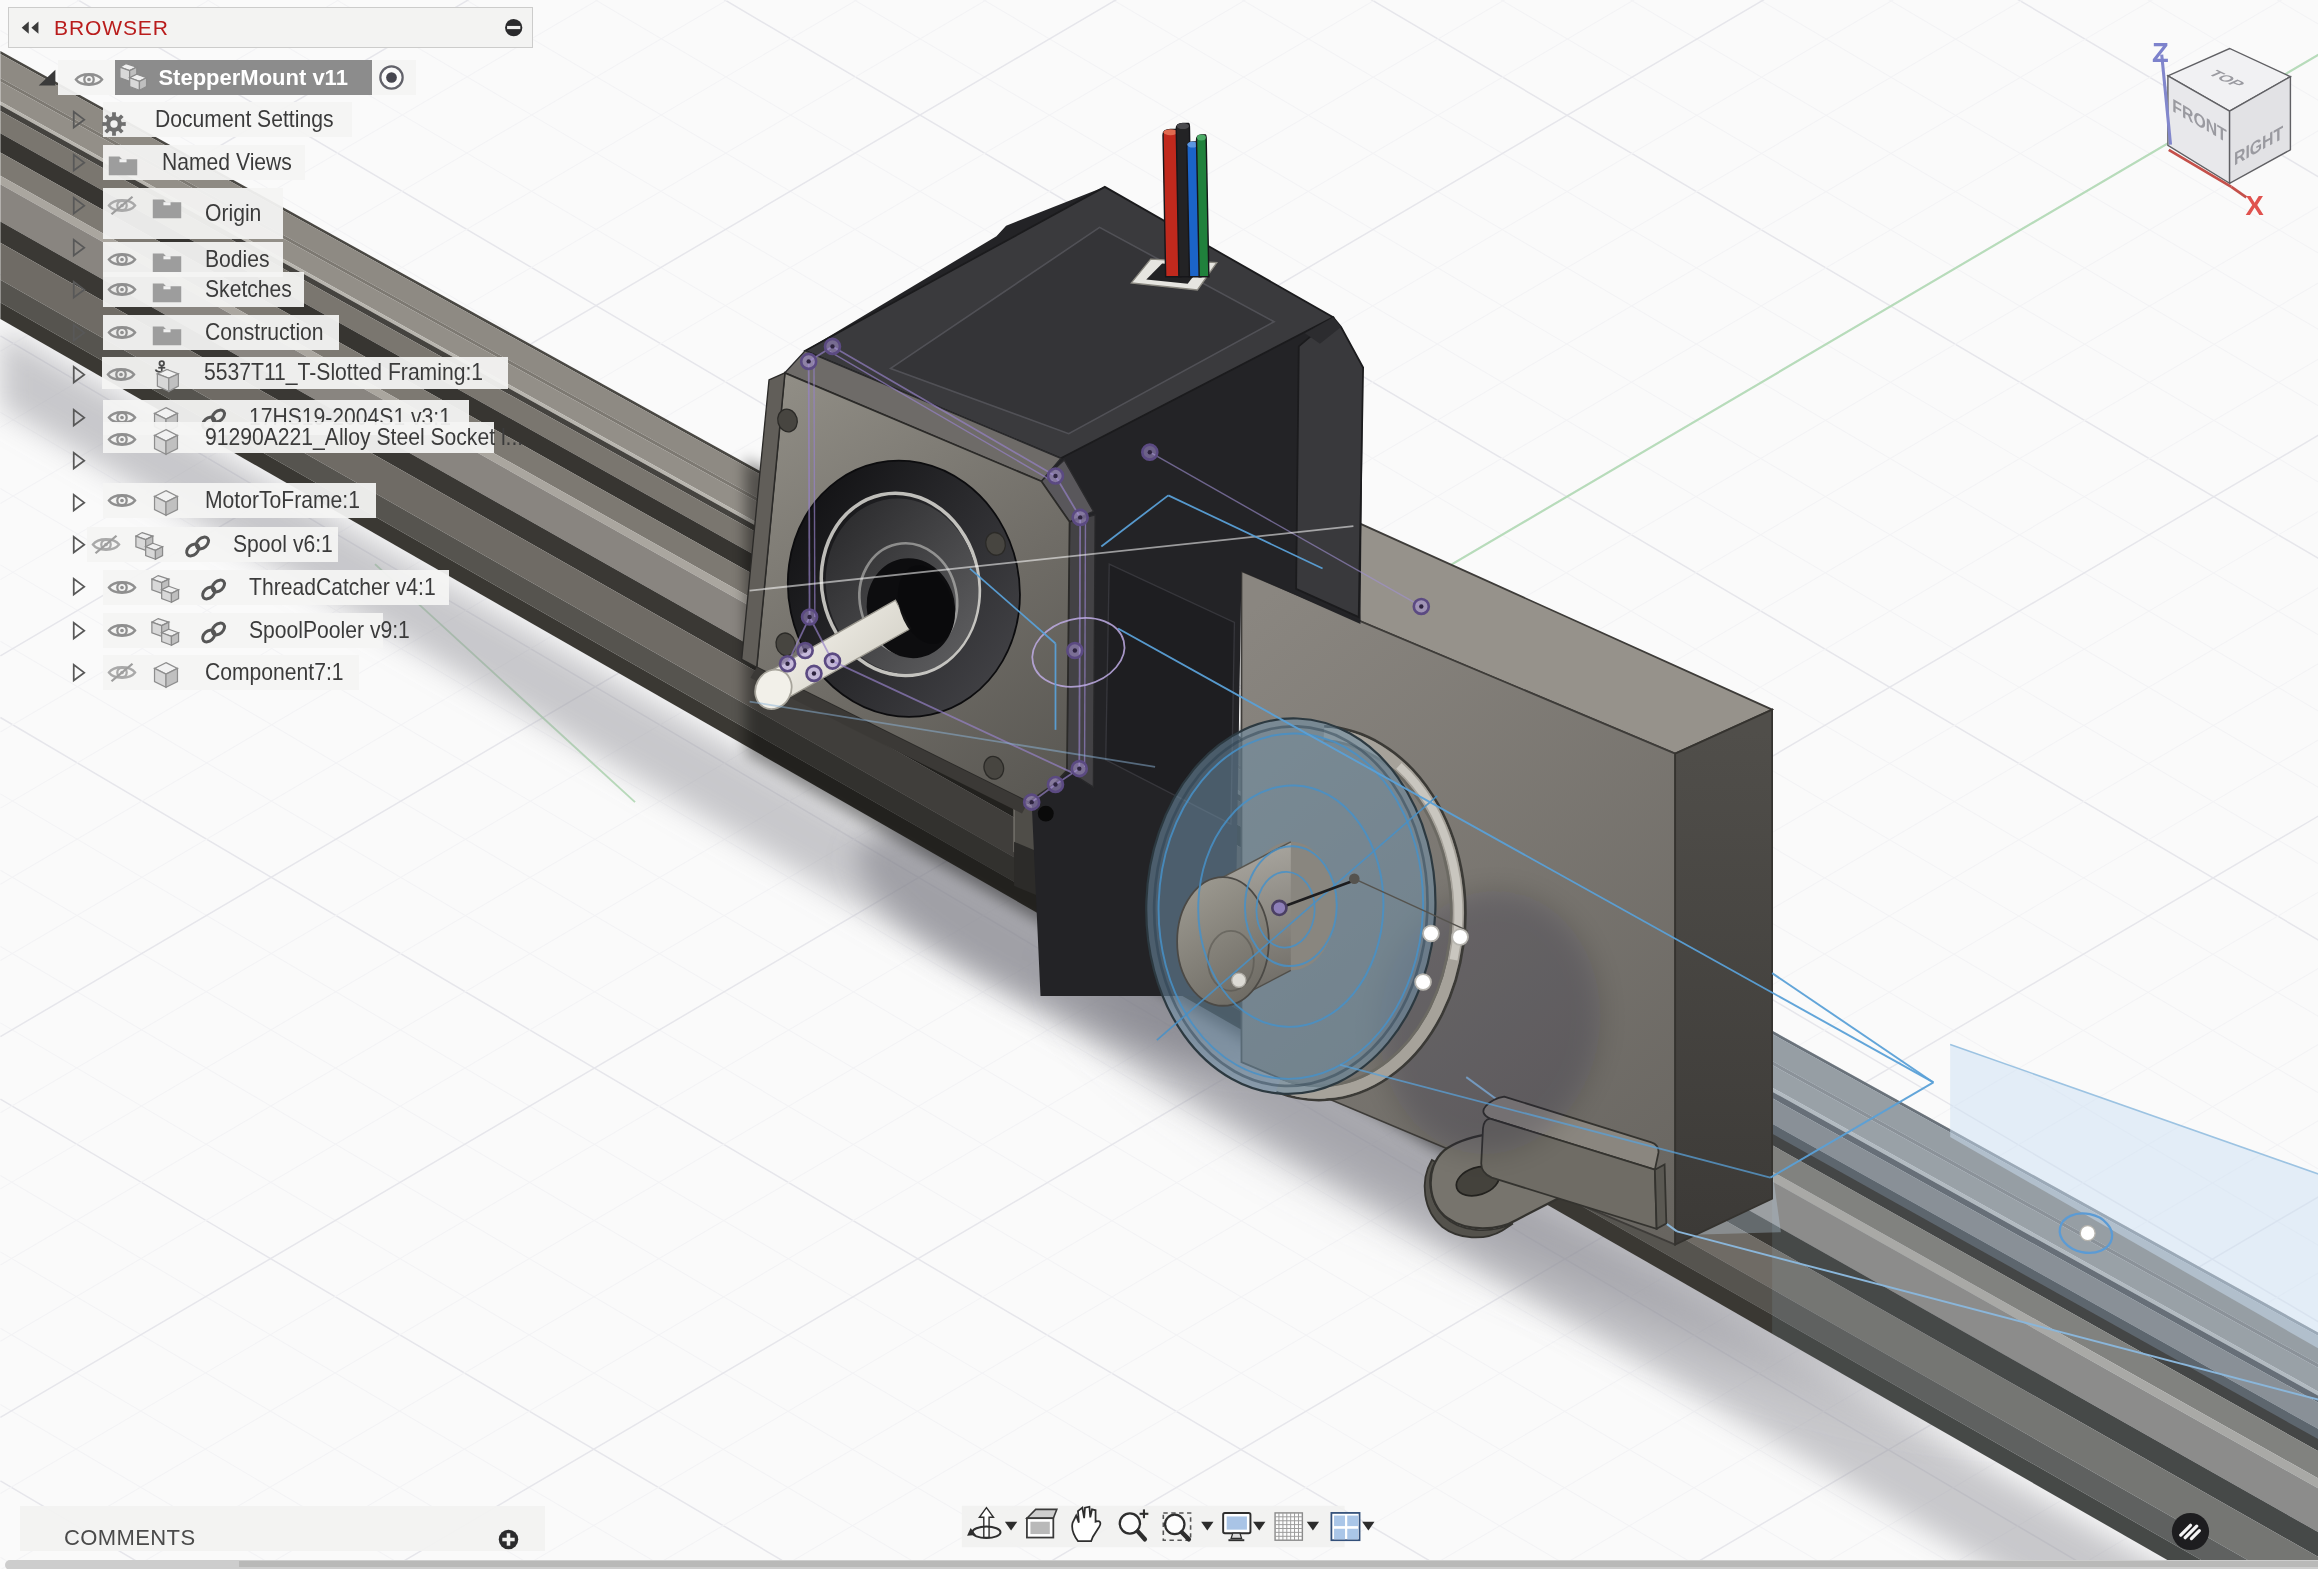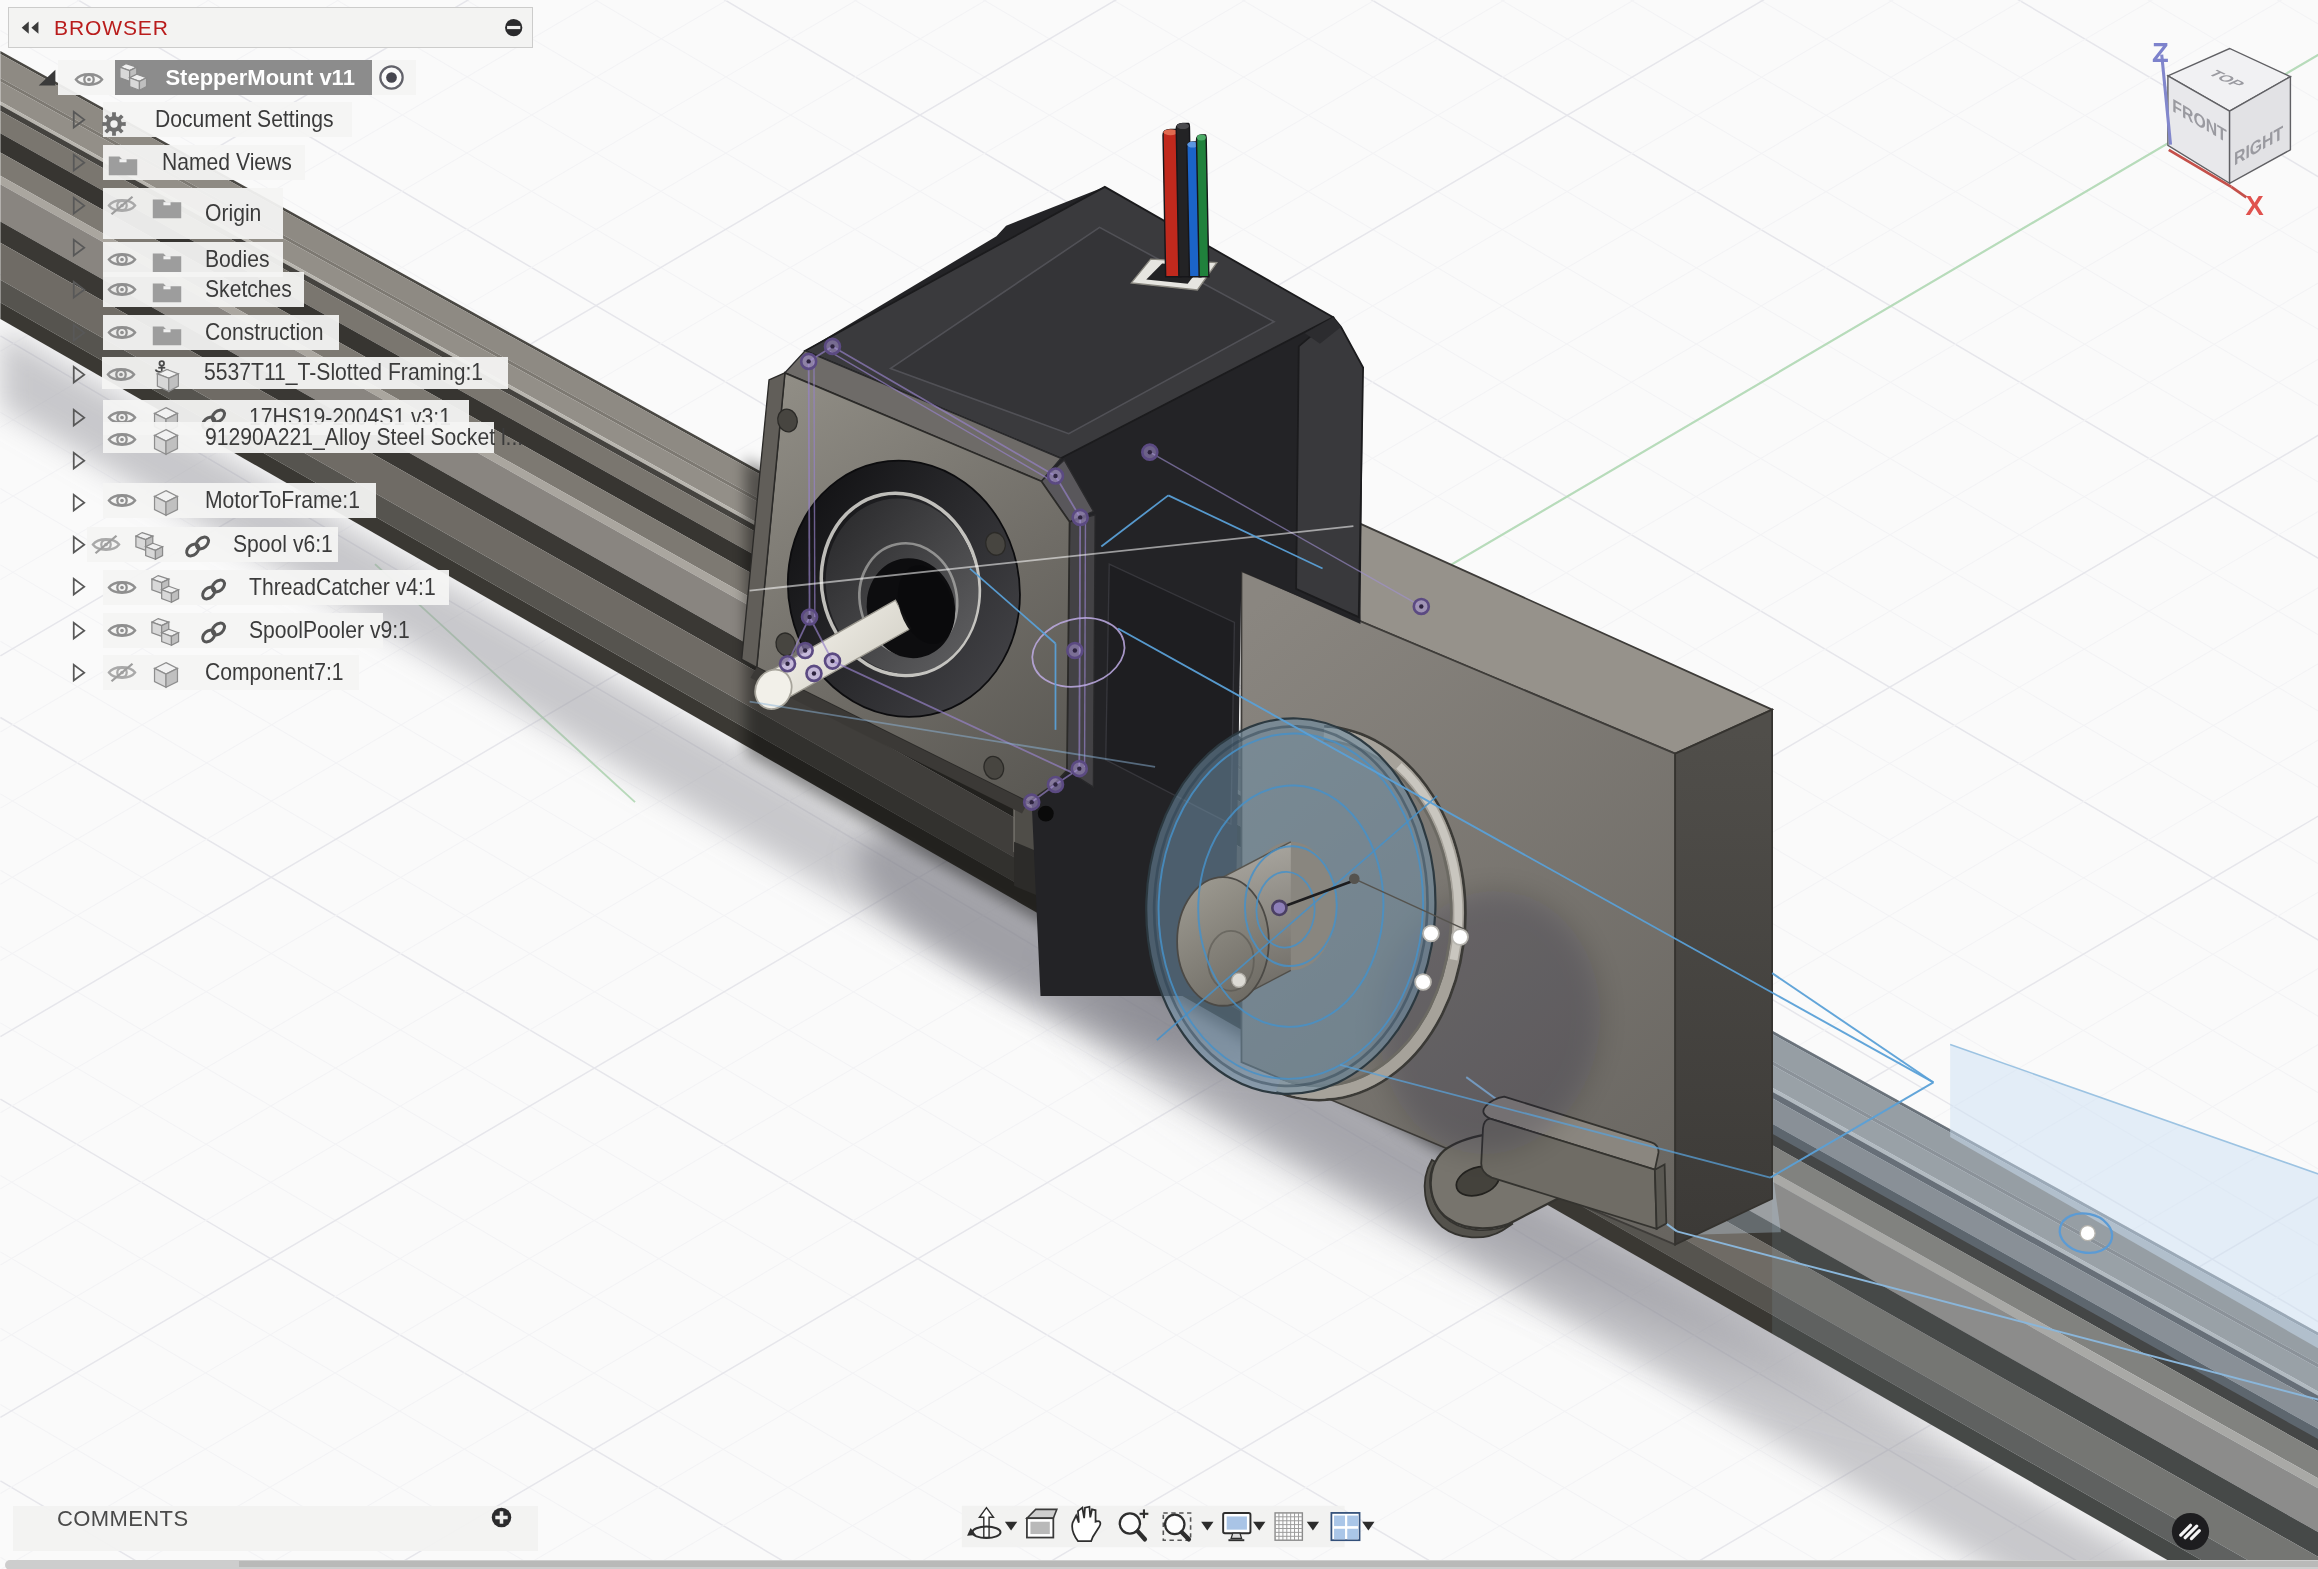--- a/index.html
+++ b/index.html
@@ -321,21 +321,21 @@
       </svg></div>
 <div style="position:absolute;left:115px;top:60px;width:257px;height:35px;background:#8c8c8c;display:flex;align-items:center">
 <div style="margin-left:4.4px"><svg width="32" height="32" viewBox="0 0 36 36">
 <polygon points="8,4 20,8 12,12 1,8" fill="#f0f0f0" stroke="#8a8a8a" stroke-width="1.4"></polygon>
 <polygon points="1,8 12,12 12,24 1,20" fill="#d8d8d8" stroke="#8a8a8a" stroke-width="1.4"></polygon>
 <polygon points="12,12 20,8 20,20 12,24" fill="#bfbfbf" stroke="#8a8a8a" stroke-width="1.4"></polygon>
 <polygon points="20,16 31,20 23,24 12,20" fill="#f0f0f0" stroke="#8a8a8a" stroke-width="1.4"></polygon>
 <polygon points="12,20 23,24 23,34 12,30" fill="#d8d8d8" stroke="#8a8a8a" stroke-width="1.4"></polygon>
 <polygon points="23,24 31,20 31,30 23,34" fill="#bfbfbf" stroke="#8a8a8a" stroke-width="1.4"></polygon>
 </svg></div>
-<span style="font-size:22px;font-weight:bold;color:#fff;margin-left:14px;white-space:nowrap">StepperMount v11</span>
+<span style="font-size:22px;font-weight:bold;color:#fff;margin-left:7px;white-space:nowrap">StepperMount v11</span>
     </div>
 <svg style="position:absolute;left:379px;top:65px" width="25" height="25" viewBox="0 0 28 28">
       <circle cx="14" cy="14" r="12.5" fill="#fafafa" stroke="#62626a" stroke-width="2.5"></circle>
       <circle cx="14" cy="14" r="6" fill="#45454e"></circle>
     </svg>
     <svg style="position:absolute;left:71px;top:110px" width="16" height="21" viewBox="0 0 18 24">
       <polygon points="3,2 3,20 15,11" fill="none" stroke="#585858" stroke-width="2"></polygon>
     </svg>
     <div style="position:absolute;left:103px;top:102px;width:249px;height:35px;background:rgba(244,244,243,0.94)">
       <div style="position:absolute;left:-4.4px;top:7px"><svg width="30" height="30" viewBox="0 0 34 34">
@@ -569,21 +569,21 @@
           <circle cx="17" cy="12" r="2.1" fill="#a9a9a9"></circle>
           <line x1="5" y1="22" x2="29" y2="2" stroke="#9d9d9d" stroke-width="2.6"></line>
         </svg></div>
       <div style="position:absolute;left:48px;top:5.3px"><svg width="30" height="30" viewBox="0 0 34 34">
           <polygon points="17,3 30,9.5 17,16 4,9.5" fill="#f2f2f2" stroke="#8e8e8e" stroke-width="1.4"></polygon>
           <polygon points="4,9.5 17,16 17,31 4,24.5" fill="#d7d7d7" stroke="#8e8e8e" stroke-width="1.4"></polygon>
           <polygon points="30,9.5 17,16 17,31 30,24.5" fill="#c0c0c0" stroke="#8e8e8e" stroke-width="1.4"></polygon>
         </svg></div>
       <span style="position:absolute;left:102px;top:50%;transform:translateY(-52%) scaleX(0.88);transform-origin:0 50%;font-size:24px;color:#3b3b3b;white-space:nowrap">Component7:1</span>
     </div>
-    <div style="position:absolute;left:13px;top:1506px;width:525px;height:45px;background:rgba(242,242,241,0.95);display:flex;align-items:flex-start">
+    <div style="position:absolute;left:20px;top:1506px;width:525px;height:45px;background:rgba(242,242,241,0.95);display:flex;align-items:flex-end">
 <span style="font-size:22px;color:#4a4a4a;letter-spacing:0.4px;margin-left:44px">COMMENTS</span>
 <svg width="23" height="23" style="margin-left:auto;margin-right:25px" viewBox="0 0 26 26">
         <circle cx="13" cy="13" r="11" fill="#2b2b2d"></circle>
         <rect x="6" y="11" width="14" height="4" fill="#f0f0ef"></rect>
         <rect x="11" y="6" width="4" height="14" fill="#f0f0ef"></rect>
       </svg>
 </div>
     <div style="position:absolute;left:957px;top:1505px"><svg width="432" height="44" viewBox="1085 1707 490 50">
         <rect x="1090" y="1708" width="435" height="47" fill="rgba(241,241,240,0.92)"></rect>
         <g stroke="#2e2e2e" fill="#fff">

